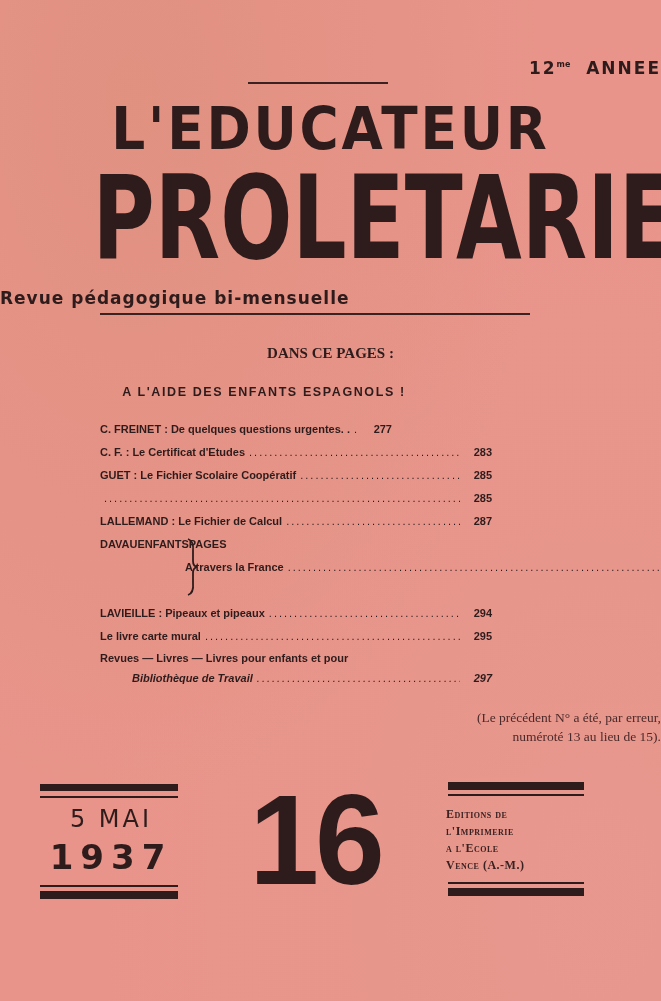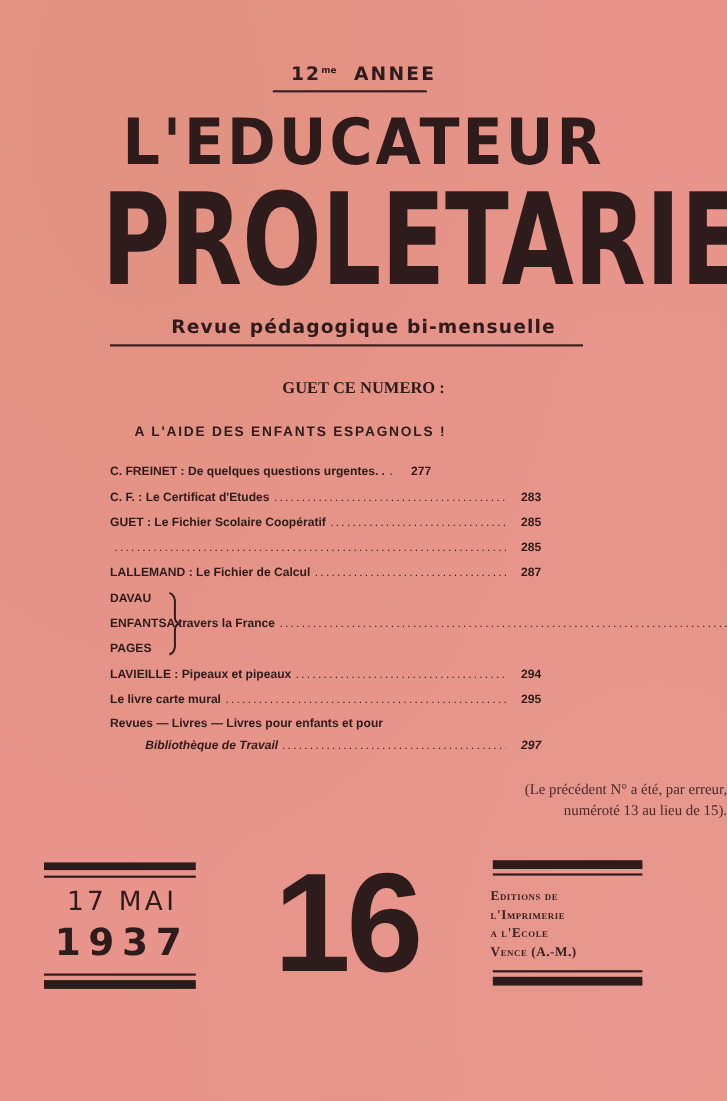--- a/index.html
+++ b/index.html
@@ -7,57 +7,57 @@
     width: 661px; height: 1001px; overflow: hidden;
     background: #e8948a;
     background-image: radial-gradient(ellipse at 20% 10%, rgba(210,140,110,0.35), transparent 55%),
                       radial-gradient(ellipse at 90% 90%, rgba(230,160,150,0.3), transparent 60%);
     color: #2e1c1c;
     font-family: "Liberation Sans", sans-serif;
     position: relative;
   }
   .abs { position: absolute; }
   .year-label {
-    left: 0; width: 661px; top: 58px; text-align: center;
+    left: 0; width: 661px; top: 58px; text-align: right;
     font-family: "DejaVu Sans", sans-serif; font-weight: bold; font-size: 17px; letter-spacing: 2px;
   }
   .year-label sup { font-size: 8px; letter-spacing: 0; vertical-align: 7px; }
   .year-rule { left: 248px; width: 140px; top: 82px; height: 2px; background: #3a2222; }
   .title1 {
     left: 0; width: 661px; top: 98px; text-align: center;
     font-family: "DejaVu Sans", sans-serif; font-weight: bold; font-size: 58px;
     letter-spacing: 3px; transform: scaleX(0.92); transform-origin: center;
     line-height: 62px;
   }
   .title2 {
     left: 0; width: 661px; top: 160px; text-align: center;
     font-family: "DejaVu Sans", sans-serif; font-weight: bold; font-size: 118px;
     line-height: 118px; letter-spacing: 0px; transform: scaleX(0.72) scaleY(0.98); transform-origin: center top;
   }
   .subtitle {
-    left: 0; width: 661px; top: 288px; text-align: center;
+    left: 0; width: 661px; top: 288px; text-align: left;
     font-family: "DejaVu Sans", sans-serif; font-size: 17px; letter-spacing: 1px; font-weight: 600;
   }
   .subtitle-rule { left: 100px; width: 430px; top: 313px; height: 2px; background: #3a2222; }
   .dans {
     left: 0; width: 661px; top: 345px; text-align: center;
     font-family: "Liberation Serif", serif; font-weight: bold; font-size: 15px;
   }
   .aide {
     left: 0; width: 528px; top: 385px; text-align: center;
     font-family: "Liberation Sans", sans-serif; font-weight: bold; font-size: 12.5px; letter-spacing: 1.6px;
   }
   .toc { left: 100px; width: 392px; top: 418px; font-family: "Liberation Sans", sans-serif; font-weight: bold; font-size: 11px; }
   .toc-row { display: flex; align-items: baseline; height: 23px; line-height: 23px; white-space: nowrap; }
   .toc-row .txt { flex: 0 0 auto; }
   .toc-row .dots { flex: 1 1 auto; overflow: hidden; letter-spacing: 2px; font-weight: normal; margin: 0 4px; }
   .toc-row .dots::before { content: "..............................................................................................."; }
   .toc-row .pg { flex: 0 0 28px; text-align: right; }
   .group { display: flex; height: 69px; }
-  .group .names { width: 85px; display: flex; flex-direction: column; }
+  .group .names { width: 85px; display: flex; flex-direction: row; }
   .group .names span { height: 23px; line-height: 23px; }
   .group .brace { width: 22px; position: relative; }
   .group .brace svg { position: absolute; left: 0; top: 4px; }
   .group .rest { flex: 1; display: flex; align-items: center; }
   .group .rest .toc-row { width: 100%; }
   .indent { padding-left: 32px; font-style: italic; }
   .note {
     left: 0; width: 661px; top: 708px; text-align: right;
     font-family: "Liberation Serif", serif; font-size: 13.5px; line-height: 19px; color: #4a2a2a;
   }
@@ -80,21 +80,21 @@
 
 <div class="abs year-label"><span>12</span><sup>me</sup>&nbsp; <span>ANNEE</span></div>
 <div class="abs year-rule"></div>
 
 <div class="abs title1">L'EDUCATEUR</div>
 <div class="abs title2">PROLETARIEN</div>
 
 <div class="abs subtitle">Revue pédagogique bi-mensuelle</div>
 <div class="abs subtitle-rule"></div>
 
-<div class="abs dans">GUET CE NUMERO :</div>
+<div class="abs dans">DANS CE PAGES :</div>
 <div class="abs aide">A L'AIDE DES ENFANTS ESPAGNOLS !</div>
 
 <div class="abs toc">
   <div class="toc-row">
       <span class="txt">C. FREINET : De quelques questions urgentes. .</span>
       <span class="dots" style="flex:0 0 6px"></span>
       <span class="pg">277</span>
     </div>
   <div class="toc-row">
       <span class="txt">C. F. : Le Certificat d'Etudes</span>
@@ -155,21 +155,21 @@
     </div>
 </div>
 
 <div class="abs note">
   <div>(Le précédent N° a été, par erreur,</div>
   <div>numéroté 13 au lieu de 15).</div>
 </div>
 
 <div class="abs bar" style="left:40px;top:784px;width:138px;height:7px"></div>
 <div class="abs bar" style="left:40px;top:796px;width:138px;height:2px"></div>
-<div class="abs date-day">17 MAI</div>
+<div class="abs date-day">5 MAI</div>
 <div class="abs date-year">1937</div>
 <div class="abs bar" style="left:40px;top:885px;width:138px;height:2px"></div>
 <div class="abs bar" style="left:40px;top:891px;width:138px;height:8px"></div>
 
 <div class="abs issue-num">16</div>
 
 <div class="abs bar" style="left:448px;top:782px;width:136px;height:8px"></div>
 <div class="abs bar" style="left:448px;top:794px;width:136px;height:2px"></div>
 <div class="abs publisher">
   <div>Editions de</div>

